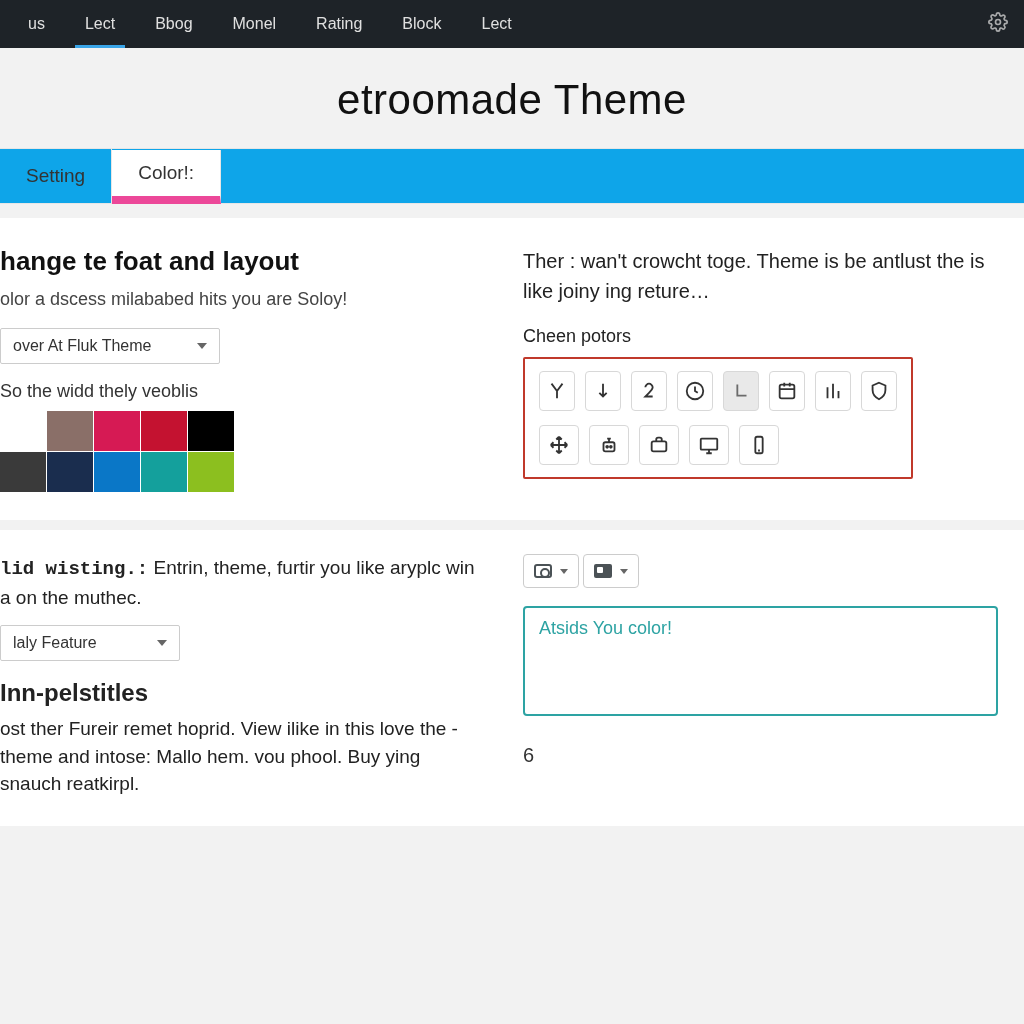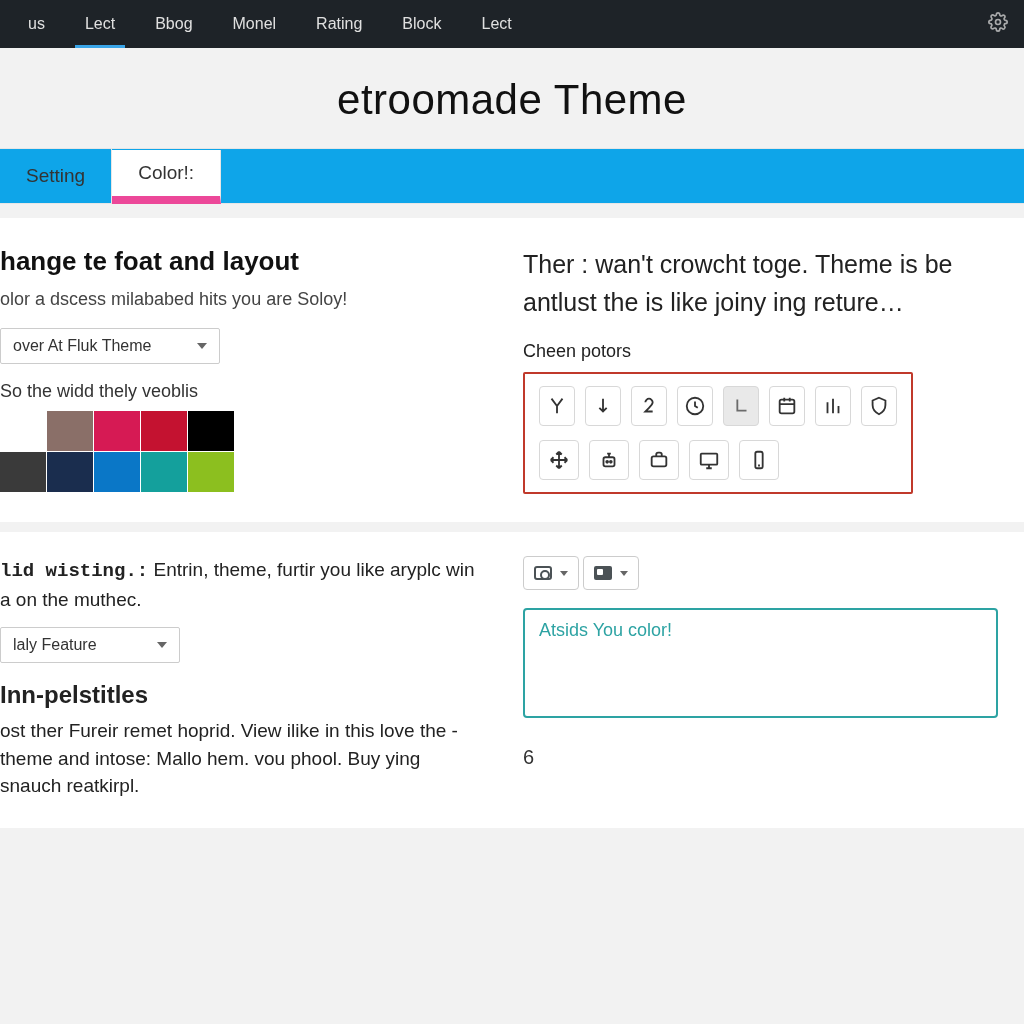--- a/index.html
+++ b/index.html
@@ -110,21 +110,21 @@
 
   .swatches {
     display: grid;
     grid-template-columns: repeat(5, 46px);
     grid-auto-rows: 40px;
     gap: 1px;
     width: fit-content;
   }
   .swatch { cursor: pointer; }
 
-  .right-desc { font-size: 25px; color: #222; line-height: 1.5; margin-bottom: 20px; }
+  .right-desc { font-size: 20px; color: #222; line-height: 1.5; margin-bottom: 20px; }
   .sub-label { font-size: 18px; color: #222; margin-bottom: 10px; }
 
   .icon-grid-wrap {
     border: 2px solid #c0392b;
     padding: 12px 14px;
     border-radius: 2px;
     width: 390px;
   }
   .icon-row {
     display: flex;

